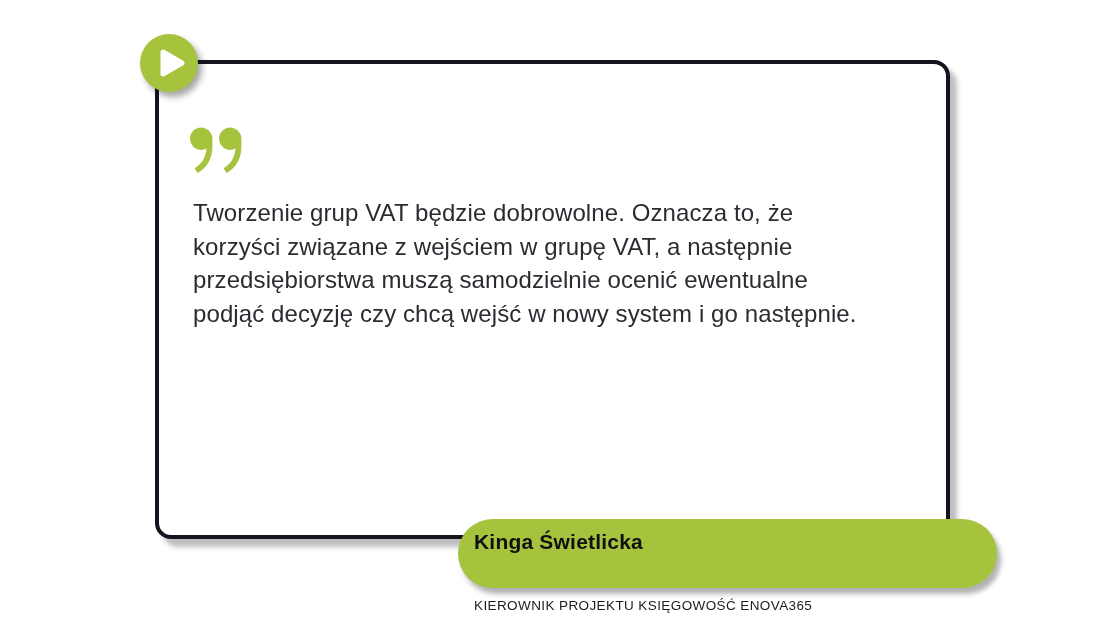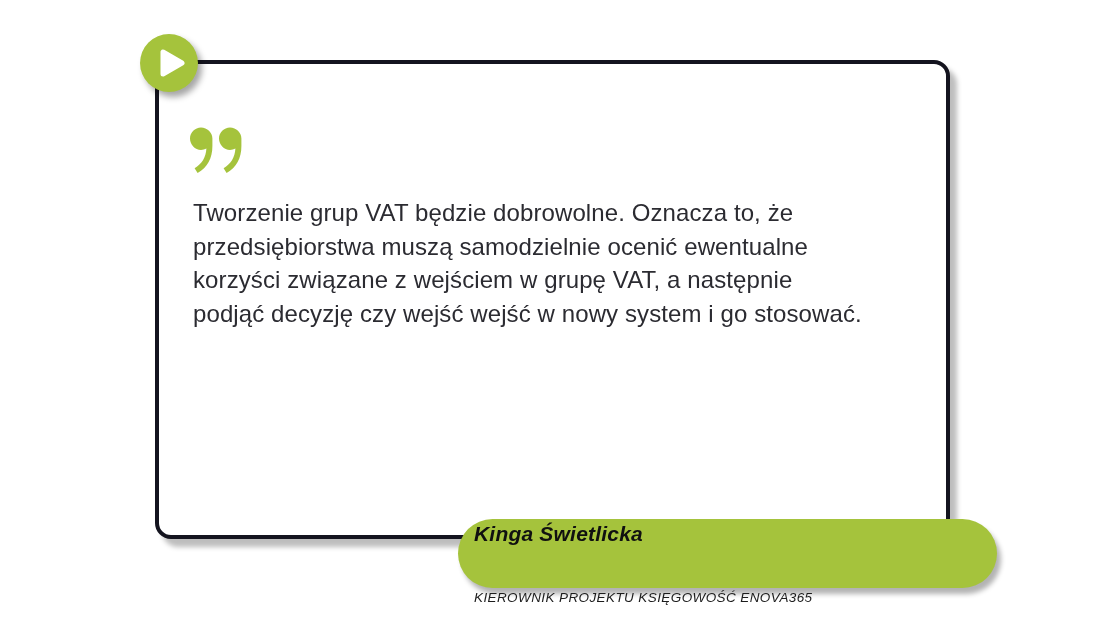--- a/index.html
+++ b/index.html
@@ -61,23 +61,22 @@
     position: absolute;
     left: 458px;
     top: 519px;
     width: 539px;
     height: 69px;
     background: #a5c33c;
     border-radius: 34.5px;
     box-shadow: 4px 6px 5px rgba(0,0,0,0.30);
     z-index: 2;
     box-sizing: border-box;
-    padding: 3px 0 0 16px;
+    padding: 11px 0 0 16px;
     color: #101010;
-    font-style: italic;
   }
   .author-name {
     font-size: 21px;
     font-weight: bold;
     letter-spacing: 0.2px;
     margin-bottom: 5px;
   }
   .author-title {
     font-size: 13.5px;
     letter-spacing: 0.4px;
@@ -99,23 +98,23 @@
 
   <svg class="quote-mark" viewBox="0 0 52 46">
     <g fill="#a5c33c">
       <path d="M11,0 C5,0 0,5 0,11 C0,17 5,22.5 11,22.5 C13,22.5 14.8,22 16.4,21.1 C15.9,30.2 11.8,36.6 4.6,40.7 L7.6,45.6 C17.4,40.1 22.4,30.8 22.4,18.6 L22.4,11 C22.4,5 17.2,0 11,0 Z"></path>
       <path d="M40,0 C34,0 29,5 29,11 C29,17 34,22.5 40,22.5 C42,22.5 43.8,22 45.4,21.1 C44.9,30.2 40.8,36.6 33.6,40.7 L36.6,45.6 C46.4,40.1 51.4,30.8 51.4,18.6 L51.4,11 C51.4,5 46.2,0 40,0 Z"></path>
     </g>
   </svg>
 
   <div class="quote-text">
     <div class="quote-line">Tworzenie grup VAT będzie dobrowolne. Oznacza to, że</div>
+    <div class="quote-line">korzyści związane z wejściem w grupę VAT, a następnie</div>
     <div class="quote-line">przedsiębiorstwa muszą samodzielnie ocenić ewentualne</div>
-    <div class="quote-line">korzyści związane z wejściem w grupę VAT, a następnie</div>
-    <div class="quote-line">podjąć decyzję czy wejść wejść w nowy system i go stosować.</div>
+    <div class="quote-line">podjąć decyzję czy chcą wejść w nowy system i go następnie.</div>
   </div>
 
   <div class="author-badge">
     <div class="author-name">Kinga Świetlicka</div>
     <div class="author-title">KIEROWNIK PROJEKTU KSIĘGOWOŚĆ ENOVA365</div>
   </div>
 
 </div>
 
 </body></html>

